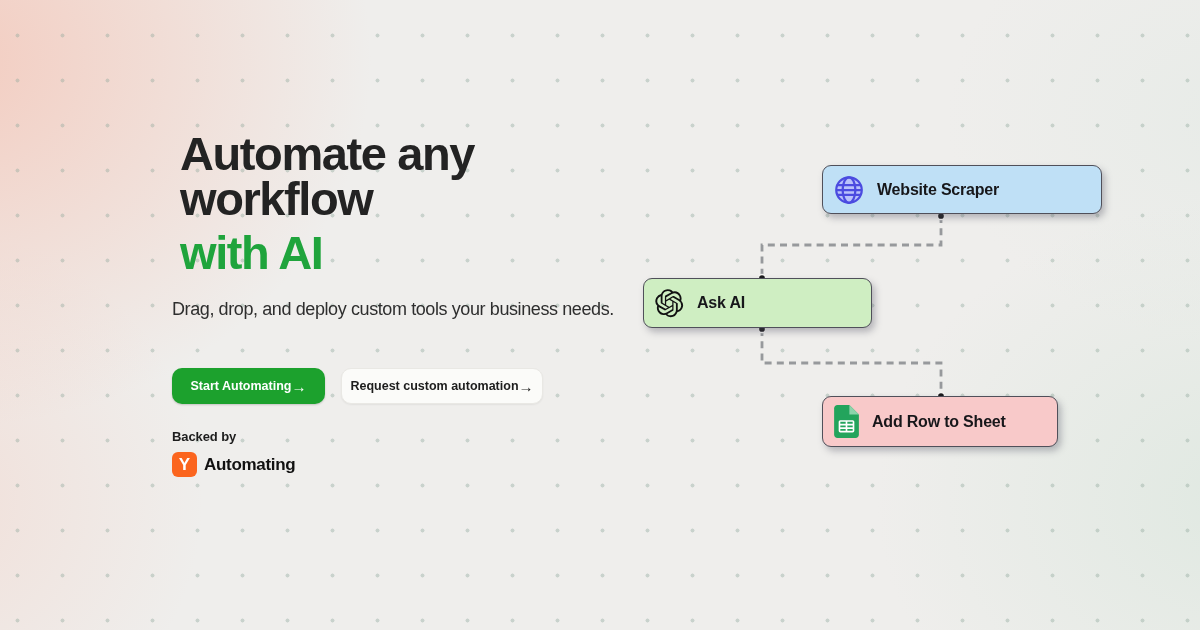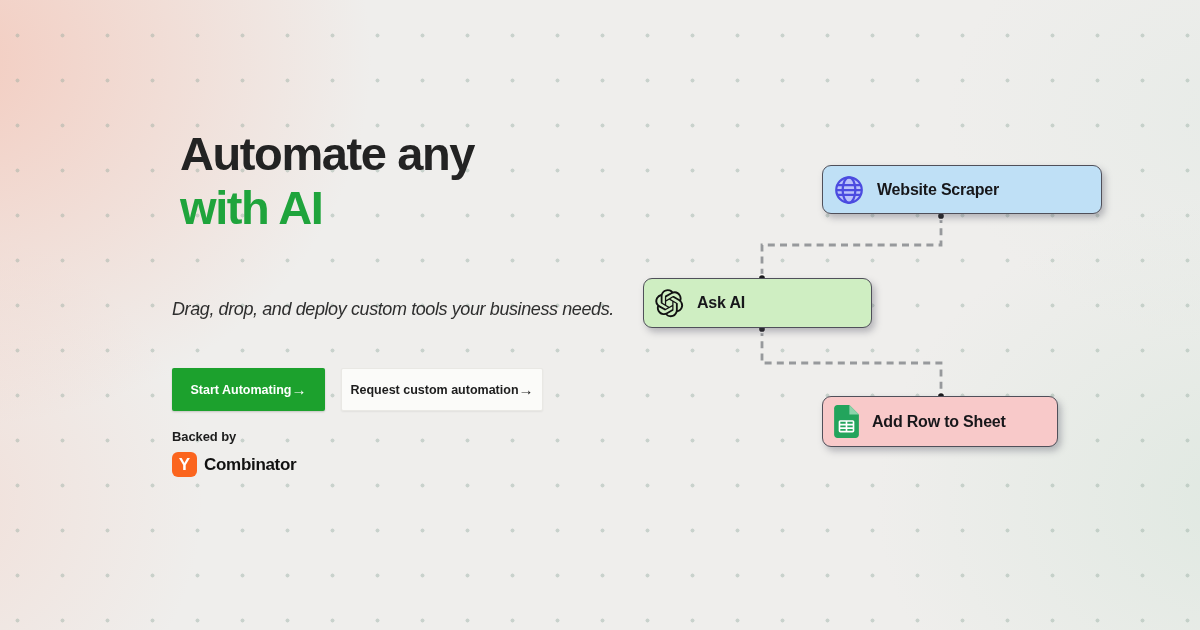--- a/index.html
+++ b/index.html
@@ -18,25 +18,25 @@
   }
   
   .headline{
     position:absolute;left:172px;top:123px;margin:8px;
     font-size:47px;line-height:45px;font-weight:700;color:#232323;letter-spacing:-1.4px;
   }
   .headline .line{display:block;}
   .headline .accent{color:#1fa43c;margin-top:9px;}
   .sub{
     position:absolute;left:172px;top:299px;margin:0;
-    font-size:18px;line-height:21px;color:#2e2e2e;letter-spacing:-0.4px;font-style:italic;
+    font-size:18px;line-height:21px;color:#2e2e2e;letter-spacing:-0.4px;
   }
   .cta-row{position:absolute;left:172px;top:368px;display:flex;gap:16px;}
   .btn{
-    height:43px;border:none;border-radius:2px;display:inline-flex;align-items:center;justify-content:center;
+    height:36px;border:none;border-radius:10px;display:inline-flex;align-items:center;justify-content:center;
     font-family:"Liberation Sans",sans-serif;font-weight:700;cursor:pointer;gap:0;
   }
   .btn .arrow{font-size:15px;line-height:1;}
   .btn-primary{width:153px;background:#1ca12d;color:#ffffff;font-size:12.5px;box-shadow:0 1px 2px rgba(0,0,0,.18);}
   .btn-secondary{
     width:202px;background:#fbfbf9;color:#1d1d1d;font-size:12.5px;
     border:1px solid #e9e8e4;box-shadow:0 1px 2px rgba(0,0,0,.06);
   }
   .backed{position:absolute;left:172px;top:429px;}
   .backed-label{font-size:13px;font-weight:700;color:#1d1d1d;letter-spacing:-0.1px;}
@@ -62,20 +62,21 @@
   .node-pink{left:822px;top:396px;width:236px;height:51px;background:#f8c9c9;}
   .node-icon{display:flex;align-items:center;justify-content:center;}
 </style>
 </head>
 <body>
 
 <div class="stage">
 
   <h1 class="headline">
     <span class="line">Automate any</span>
+    <span class="line">workflow</span>
     <span class="line accent">with AI</span>
   </h1>
 
   <p class="sub">
     <span>Drag, drop, and deploy custom tools your business needs.</span><br>
   </p>
 
   <div class="cta-row">
     <button class="btn btn-primary">
       <span>Start Automating</span>
@@ -86,21 +87,21 @@
       <span class="arrow">→</span>
     </button>
   </div>
 
   <div class="backed">
     <div class="backed-label">Backed by</div>
     <div class="yc-row">
       <div class="yc-logo">
         <span>Y</span>
       </div>
-      <div class="yc-name">Combinator</div>
+      <div class="yc-name">Automating</div>
     </div>
   </div>
 
   <svg class="connectors" width="1200" height="630" viewBox="0 0 1200 630">
     <path d="M941 216 V245 H762 V278"></path>
     <path d="M762 329 V363 H941 V396"></path>
     <circle cx="941" cy="216" r="3.6"></circle>
     <circle cx="762" cy="278" r="3.6"></circle>
     <circle cx="762" cy="329" r="3.6"></circle>
     <circle cx="941" cy="396" r="3.6"></circle>

